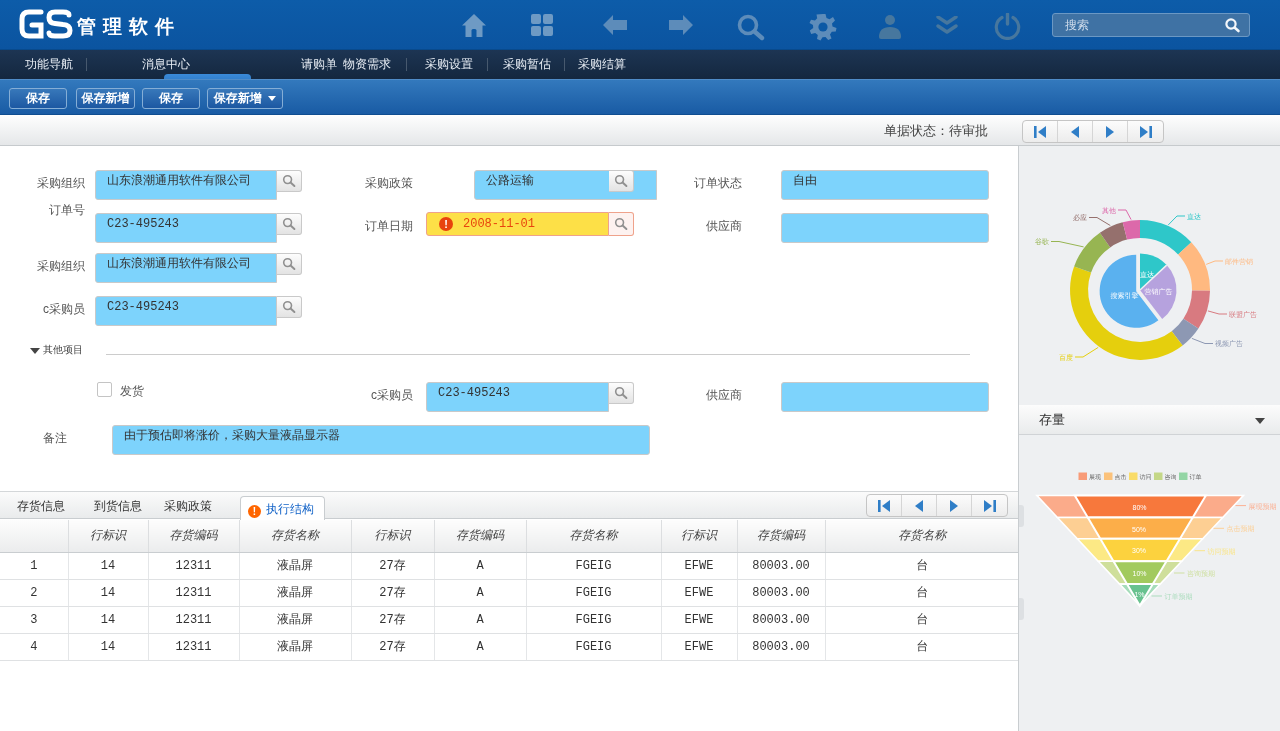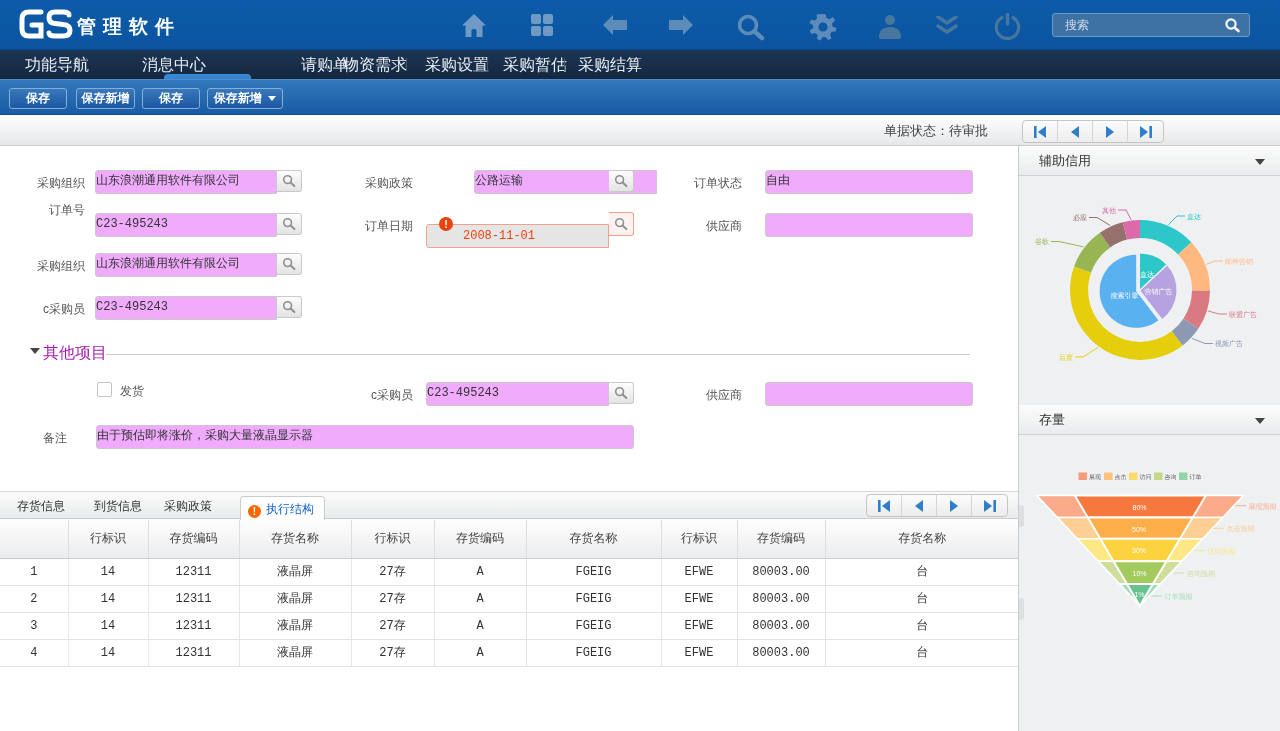--- a/index.html
+++ b/index.html
@@ -8,47 +8,47 @@
 
 #topbar{left:0;top:0;width:1280px;height:50px;background:linear-gradient(#0d5ca9,#0b54a0);border-bottom:1px solid #084a8d;}
 #logo-gs{left:19px;top:9px;width:54px;height:30px;}
 #logo-txt{left:77px;top:14px;color:#fff;font-size:19px;letter-spacing:7px;font-weight:bold;}
 .tico{top:13px;width:26px;height:26px;}
 .tico svg{display:block;}
 #tsearch{left:1052px;top:13px;width:198px;height:24px;background:#3f72a4;border:1px solid #6b98c4;border-radius:3px;color:#cfdceb;font-size:12px;line-height:22px;padding-left:12px;}
 #tsearch .mag{position:absolute;right:8px;top:3px;}
 
 #tabbar{left:0;top:50px;width:1280px;height:29px;background:linear-gradient(#1d3553,#14273f);}
-.tab{position:absolute;top:0;height:29px;line-height:29px;color:#e8eef5;font-size:16px;white-space:nowrap;}
+.tab{position:absolute;top:0;height:29px;line-height:29px;color:#e8eef5;font-size:12px;white-space:nowrap;}
 .tabsep{position:absolute;top:8px;width:1px;height:13px;background:#47596e;}
 #acttab{position:absolute;left:164px;top:0;width:87px;height:27px;background:linear-gradient(#3a8ad8,#1057a4);border-radius:4px 4px 0 0;color:#fff;font-size:13px;line-height:29px;text-align:left;padding-left:11px;margin-top:24px;}
 #acttab .x{font-size:12px;font-weight:bold;margin-left:8px;}
 
 #toolbar{left:0;top:79px;width:1280px;height:36px;background:linear-gradient(#3379bd,#195ba4);border-top:1px solid #4f8cc8;border-bottom:1px solid #0f4d90;}
 .tbtn{position:absolute;top:8px;height:21px;background:linear-gradient(#3878ba,#1c58a2);border:1px solid #85aed6;border-radius:3px;color:#fff;font-size:12px;font-weight:bold;text-align:center;line-height:19px;}
 
 #statusbar{left:0;top:115px;width:1280px;height:31px;background:linear-gradient(#fefefe,#e5e7e9);border-bottom:1px solid #c6cacd;}
 #stattext{right:292px;top:122px;font-size:13px;color:#444;}
 
 .pager{position:absolute;height:23px;background:linear-gradient(#fcfcfc,#ececec);border:1px solid #c5c5c5;border-radius:4px;display:flex;}
 .pager .pc{width:35px;height:100%;border-right:1px solid #d5d5d5;display:flex;align-items:center;justify-content:center;}
 .pager .pc:last-child{border-right:none;}
 
 #form{left:0;top:146px;width:1018px;height:345px;background:#fff;}
 .flabel{position:absolute;font-size:12px;color:#555;text-align:right;}
-.finput{position:absolute;height:24px;border:1px solid #c9c9c9;border-radius:3px 0 0 3px;background:#f0abfc;font-size:12px;color:#333;line-height:20px;font-family:"Liberation Mono","Liberation Sans",sans-serif;}
-.finput.noround{border-radius:3px;}
+.finput{position:absolute;height:30px;border:1px solid #c9c9c9;border-radius:3px 0 0 3px;background:#7dd3fc;font-size:12px;color:#333;line-height:20px;padding-left:11px;font-family:"Liberation Mono","Liberation Sans",sans-serif;}
+.finput.noround{border-radius:3px;margin-left:16px;}
 .magbtn{position:absolute;width:25px;height:22px;background:linear-gradient(#fdfdfd,#e3e3e3);border:1px solid #c9c9c9;border-left:none;border-radius:0 3px 3px 0;display:flex;align-items:center;justify-content:center;}
 
 #btabs{left:0;top:491px;width:1018px;height:28px;background:linear-gradient(#fbfbfb,#e9ebec);border-top:1px solid #d4d7d9;border-bottom:1px solid #c9cdd0;}
 .btab{position:absolute;top:0;height:28px;line-height:28px;font-size:12px;color:#333;}
 #bact{position:absolute;left:240px;top:496px;width:85px;height:24px;background:#fff;border:1px solid #c9cdd0;border-bottom:none;border-radius:4px 4px 0 0;color:#1464c8;font-size:12px;line-height:24px;}
 #table{left:0;top:520px;width:1019px;}
 table{border-collapse:collapse;table-layout:fixed;width:1019px;font-size:12px;color:#333;}
-th{background:linear-gradient(#fdfdfd,#ebeced);border-left:1px solid #dcdee0;border-bottom:1px solid #c9cdd0;height:38px;font-weight:normal;color:#444;}
+th{background:linear-gradient(#fdfdfd,#ebeced);border-left:1px solid #dcdee0;border-bottom:1px solid #c9cdd0;height:32px;font-weight:normal;color:#444;font-style:italic;}
 td{border-left:1px solid #e4e6e8;border-bottom:1px solid #dfe1e3;height:27px;text-align:center;font-family:"Liberation Mono","Liberation Sans",sans-serif;}
 tr th:first-child,tr td:first-child{border-left:none;}
 
 #sidebar{left:1018px;top:146px;width:262px;height:585px;border-left:1px solid #c9cdd0;background:#eef0f2;}
 .phead{position:absolute;left:0;width:262px;height:30px;background:linear-gradient(#fcfcfc,#e9ebec);border-bottom:1px solid #d0d3d6;font-size:13px;color:#333;line-height:30px;padding-left:20px;}
 .phead .arr{position:absolute;right:16px;top:13px;width:0;height:0;border-left:5px solid transparent;border-right:5px solid transparent;border-top:6px solid #444;}
 </style></head>
 <body>
 <div class="abs" id="topbar"></div>
 <div class="abs" id="logo-gs"><svg width="54" height="30" viewBox="0 0 54 30">
@@ -189,21 +189,21 @@
 
 <div class="flabel" style="left:0;top:56px;width:85px;">订单号</div>
 <div class="finput" style="left:95px;top:67px;width:182px;">C23-495243</div>
 <div class="magbtn" style="left:277px;top:67px;">
       <svg width="14" height="14" viewBox="0 0 14 14">
         <circle cx="5.6" cy="5.6" r="3.9" fill="none" stroke="#909090" stroke-width="1.6"></circle>
         <line x1="8.6" y1="8.6" x2="12.4" y2="12" stroke="#909090" stroke-width="2" stroke-linecap="round"></line>
       </svg>
     </div>
 <div class="flabel" style="left:320px;top:72px;width:93px;">订单日期</div>
-<div class="finput" style="left:426px;top:66px;width:183px;height:24px;border-color:#efa28b;background:#e5e5e5;color:#e8430d;line-height:22px;padding-left:36px;margin-top:12px;">2008-11-01</div>
+<div class="finput" style="left:426px;top:66px;width:183px;height:24px;border-color:#efa28b;background:#fde047;color:#e8430d;line-height:22px;padding-left:36px;">2008-11-01</div>
 <div style="position:absolute;left:439px;top:71px;width:14px;height:14px;border-radius:7px;background:#e8430d;color:#fff;font-size:11px;font-weight:bold;text-align:center;line-height:14px;">!</div>
 <div class="magbtn" style="left:609px;top:66px;height:24px;border-color:#efa28b;background:#fdf2f0;">
       <svg width="14" height="14" viewBox="0 0 14 14">
         <circle cx="5.6" cy="5.6" r="3.9" fill="none" stroke="#909090" stroke-width="1.6"></circle>
         <line x1="8.6" y1="8.6" x2="12.4" y2="12" stroke="#909090" stroke-width="2" stroke-linecap="round"></line>
       </svg>
     </div>
 <div class="flabel" style="left:650px;top:72px;width:92px;">供应商</div>
 <div class="finput noround" style="left:765px;top:67px;width:208px;"></div>
 
@@ -219,21 +219,21 @@
 <div class="flabel" style="left:0;top:155px;width:85px;">c采购员</div>
 <div class="finput" style="left:95px;top:150px;width:182px;">C23-495243</div>
 <div class="magbtn" style="left:277px;top:150px;">
       <svg width="14" height="14" viewBox="0 0 14 14">
         <circle cx="5.6" cy="5.6" r="3.9" fill="none" stroke="#909090" stroke-width="1.6"></circle>
         <line x1="8.6" y1="8.6" x2="12.4" y2="12" stroke="#909090" stroke-width="2" stroke-linecap="round"></line>
       </svg>
     </div>
 
 <div style="position:absolute;left:30px;top:202px;width:0;height:0;border-left:5px solid transparent;border-right:5px solid transparent;border-top:6px solid #444;"></div>
-<div style="position:absolute;left:43px;top:197px;font-size:16px;color:#a21caf;">其他项目</div>
+<div style="position:absolute;left:43px;top:197px;font-size:10px;color:#404040;">其他项目</div>
 <div style="position:absolute;left:106px;top:208px;width:864px;height:1px;background:#ccc;"></div>
 
 <div style="position:absolute;left:97px;top:236px;width:15px;height:15px;border:1px solid #c4c4c4;border-radius:2px;background:#fff;"></div>
 <div style="position:absolute;left:120px;top:237px;font-size:12px;color:#555;">发货</div>
 <div class="flabel" style="left:320px;top:241px;width:93px;">c采购员</div>
 <div class="finput" style="left:426px;top:236px;width:183px;">C23-495243</div>
 <div class="magbtn" style="left:609px;top:236px;">
       <svg width="14" height="14" viewBox="0 0 14 14">
         <circle cx="5.6" cy="5.6" r="3.9" fill="none" stroke="#909090" stroke-width="1.6"></circle>
         <line x1="8.6" y1="8.6" x2="12.4" y2="12" stroke="#909090" stroke-width="2" stroke-linecap="round"></line>
@@ -350,21 +350,20 @@
           <td>FGEIG</td>
           <td>EFWE</td>
           <td>80003.00</td>
           <td>台</td>
         </tr>
 </tbody>
     </table>
 </div>
 
 <div class="abs" id="sidebar">
-<div class="phead" style="top:0;">辅助信用<span class="arr"></span></div>
 <div class="phead" style="top:259px;">存量<span class="arr"></span></div>
 <svg class="abs" style="left:0;top:30px;" width="262" height="229" viewBox="0 0 262 229">
 <path d="M121.0,44.0 A70,70 0 0 1 172.3,66.3 L159.1,78.6 A52,52 0 0 0 121.0,62.0 Z" fill="#2ec7c9"></path>
 <path d="M172.3,66.3 A70,70 0 0 1 191.0,114.8 L173.0,114.6 A52,52 0 0 0 159.1,78.6 Z" fill="#ffb980"></path>
 <path d="M191.0,114.8 A70,70 0 0 1 179.4,152.6 L164.4,142.7 A52,52 0 0 0 173.0,114.6 Z" fill="#d87a80"></path>
 <path d="M179.4,152.6 A70,70 0 0 1 163.6,169.5 L152.7,155.2 A52,52 0 0 0 164.4,142.7 Z" fill="#8d98b3"></path>
 <path d="M163.6,169.5 A70,70 0 0 1 55.1,90.4 L72.1,96.4 A52,52 0 0 0 152.7,155.2 Z" fill="#e5cf0d"></path>
 <path d="M55.1,90.4 A70,70 0 0 1 80.9,56.7 L91.2,71.4 A52,52 0 0 0 72.1,96.4 Z" fill="#97b552"></path>
 <path d="M80.9,56.7 A70,70 0 0 1 103.7,46.2 L108.1,63.6 A52,52 0 0 0 91.2,71.4 Z" fill="#95706d"></path>
 <path d="M103.7,46.2 A70,70 0 0 1 121.0,44.0 L121.0,62.0 A52,52 0 0 0 108.1,63.6 Z" fill="#dc69aa"></path>

